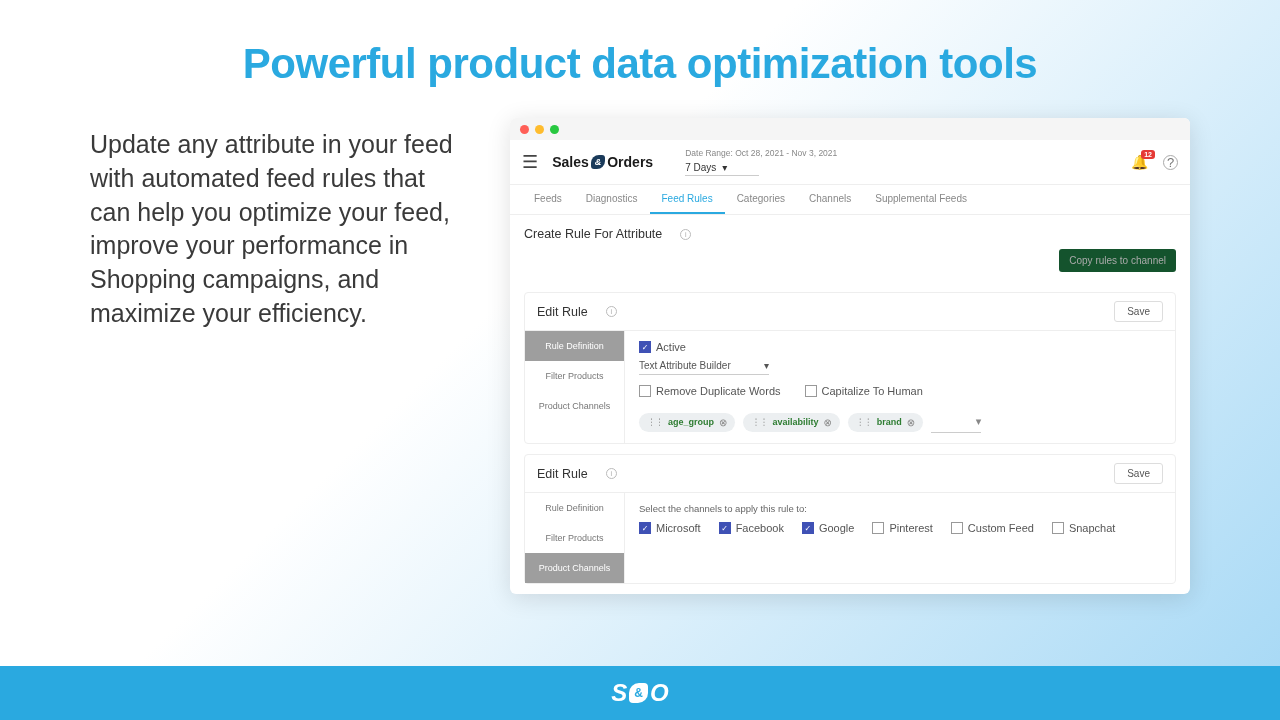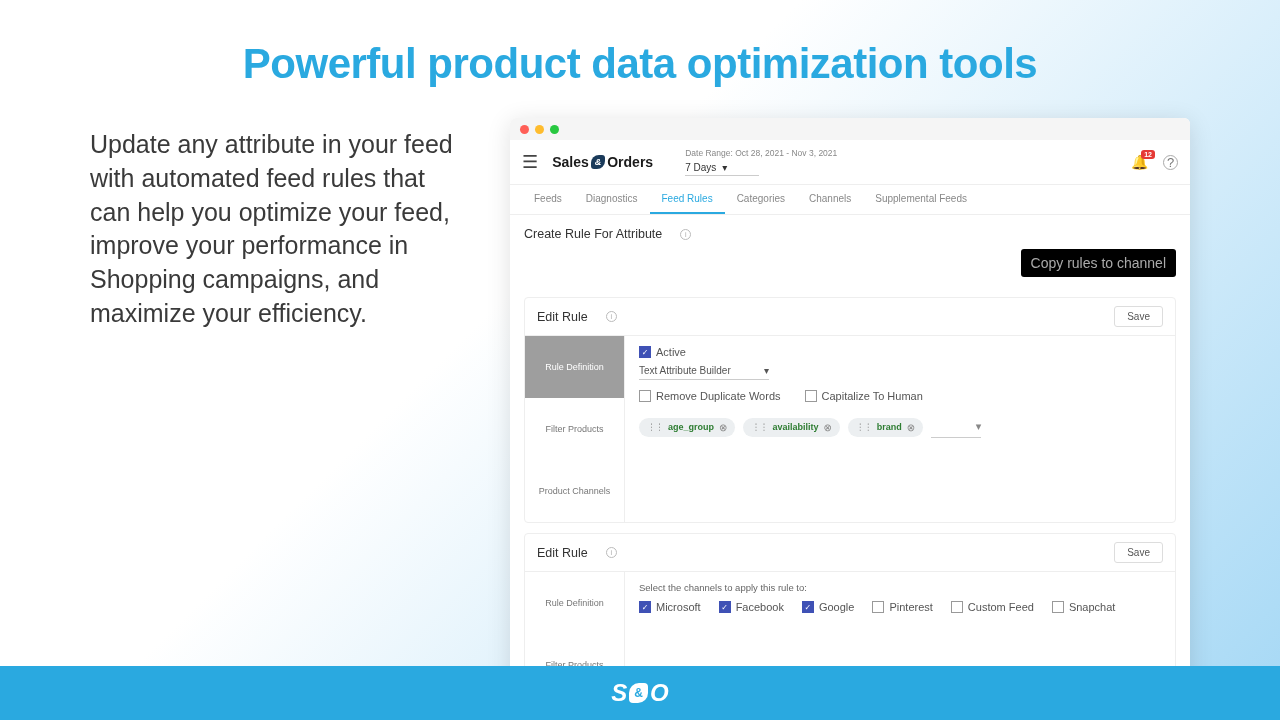--- a/index.html
+++ b/index.html
@@ -35,29 +35,29 @@
     
     .panel { padding: 12px 14px 10px; }
     .panel-title { font-size: 12.5px; color: #333; margin-bottom: 8px; display: flex; align-items: center; gap: 18px; }
     .info-ic { width: 11px; height: 11px; border: 1px solid #bbb; border-radius: 50%; display: inline-flex; align-items: center; justify-content: center; font-size: 7px; color: #aaa; }
     
     .attr-row { display: flex; align-items: flex-start; gap: 10px; }
     .attr-field { border: 1px solid #ddd; border-bottom: 2px solid #3f51b5; padding: 4px 8px; width: 200px; background: #fff; }
     .attr-label { font-size: 8px; color: #d32f2f; }
     .attr-val { font-size: 10px; color: #333; }
     .attr-dropdown { position: relative; margin-top: 2px; background: #fff; border: 1px solid #ddd; box-shadow: 0 2px 6px rgba(0,0,0,0.1); padding: 6px 10px; width: 200px; margin-left: 0; font-size: 10px; color: #333; }
-    .copy-btn { margin-left: auto; background: #000000; color: #aaa; border: none; padding: 6px 10px; font-size: 14px; border-radius: 3px; }
+    .copy-btn { margin-left: auto; background: #14532d; color: #aaa; border: none; padding: 6px 10px; font-size: 10px; border-radius: 3px; }
     
     .section { border: 1px solid #eee; border-radius: 4px; margin: 10px 14px; }
     .section-head { display: flex; align-items: center; padding: 8px 12px; border-bottom: 1px solid #eee; }
     .save-btn { margin-left: auto; background: #fff; border: 1px solid #ddd; padding: 4px 12px; font-size: 10px; border-radius: 3px; color: #555; }
     
     .section-body { display: flex; }
     .side-tabs { width: 100px; border-right: 1px solid #eee; }
-    .side-tab { padding: 26px 8px; font-size: 9px; color: #777; text-align: center; cursor: pointer; }
+    .side-tab { padding: 10px 8px; font-size: 9px; color: #777; text-align: center; cursor: pointer; }
     .side-tab.active { background: #9e9e9e; color: #fff; }
     
     .rule-content { flex: 1; padding: 10px 14px; }
     .chk-row { display: flex; align-items: center; gap: 5px; margin-bottom: 4px; }
     .chk { width: 12px; height: 12px; border: 1.5px solid #3f51b5; display: inline-flex; align-items: center; justify-content: center; font-size: 8px; color: #fff; }
     .chk.checked { background: #3f51b5; }
     .chk.unchecked { border-color: #999; }
     .sublabel { font-size: 8px; color: #999; }
     .rule-type-sel { border-bottom: 1px solid #ccc; padding: 3px 0; font-size: 10px; width: 130px; display: flex; justify-content: space-between; margin-bottom: 10px; }
     

